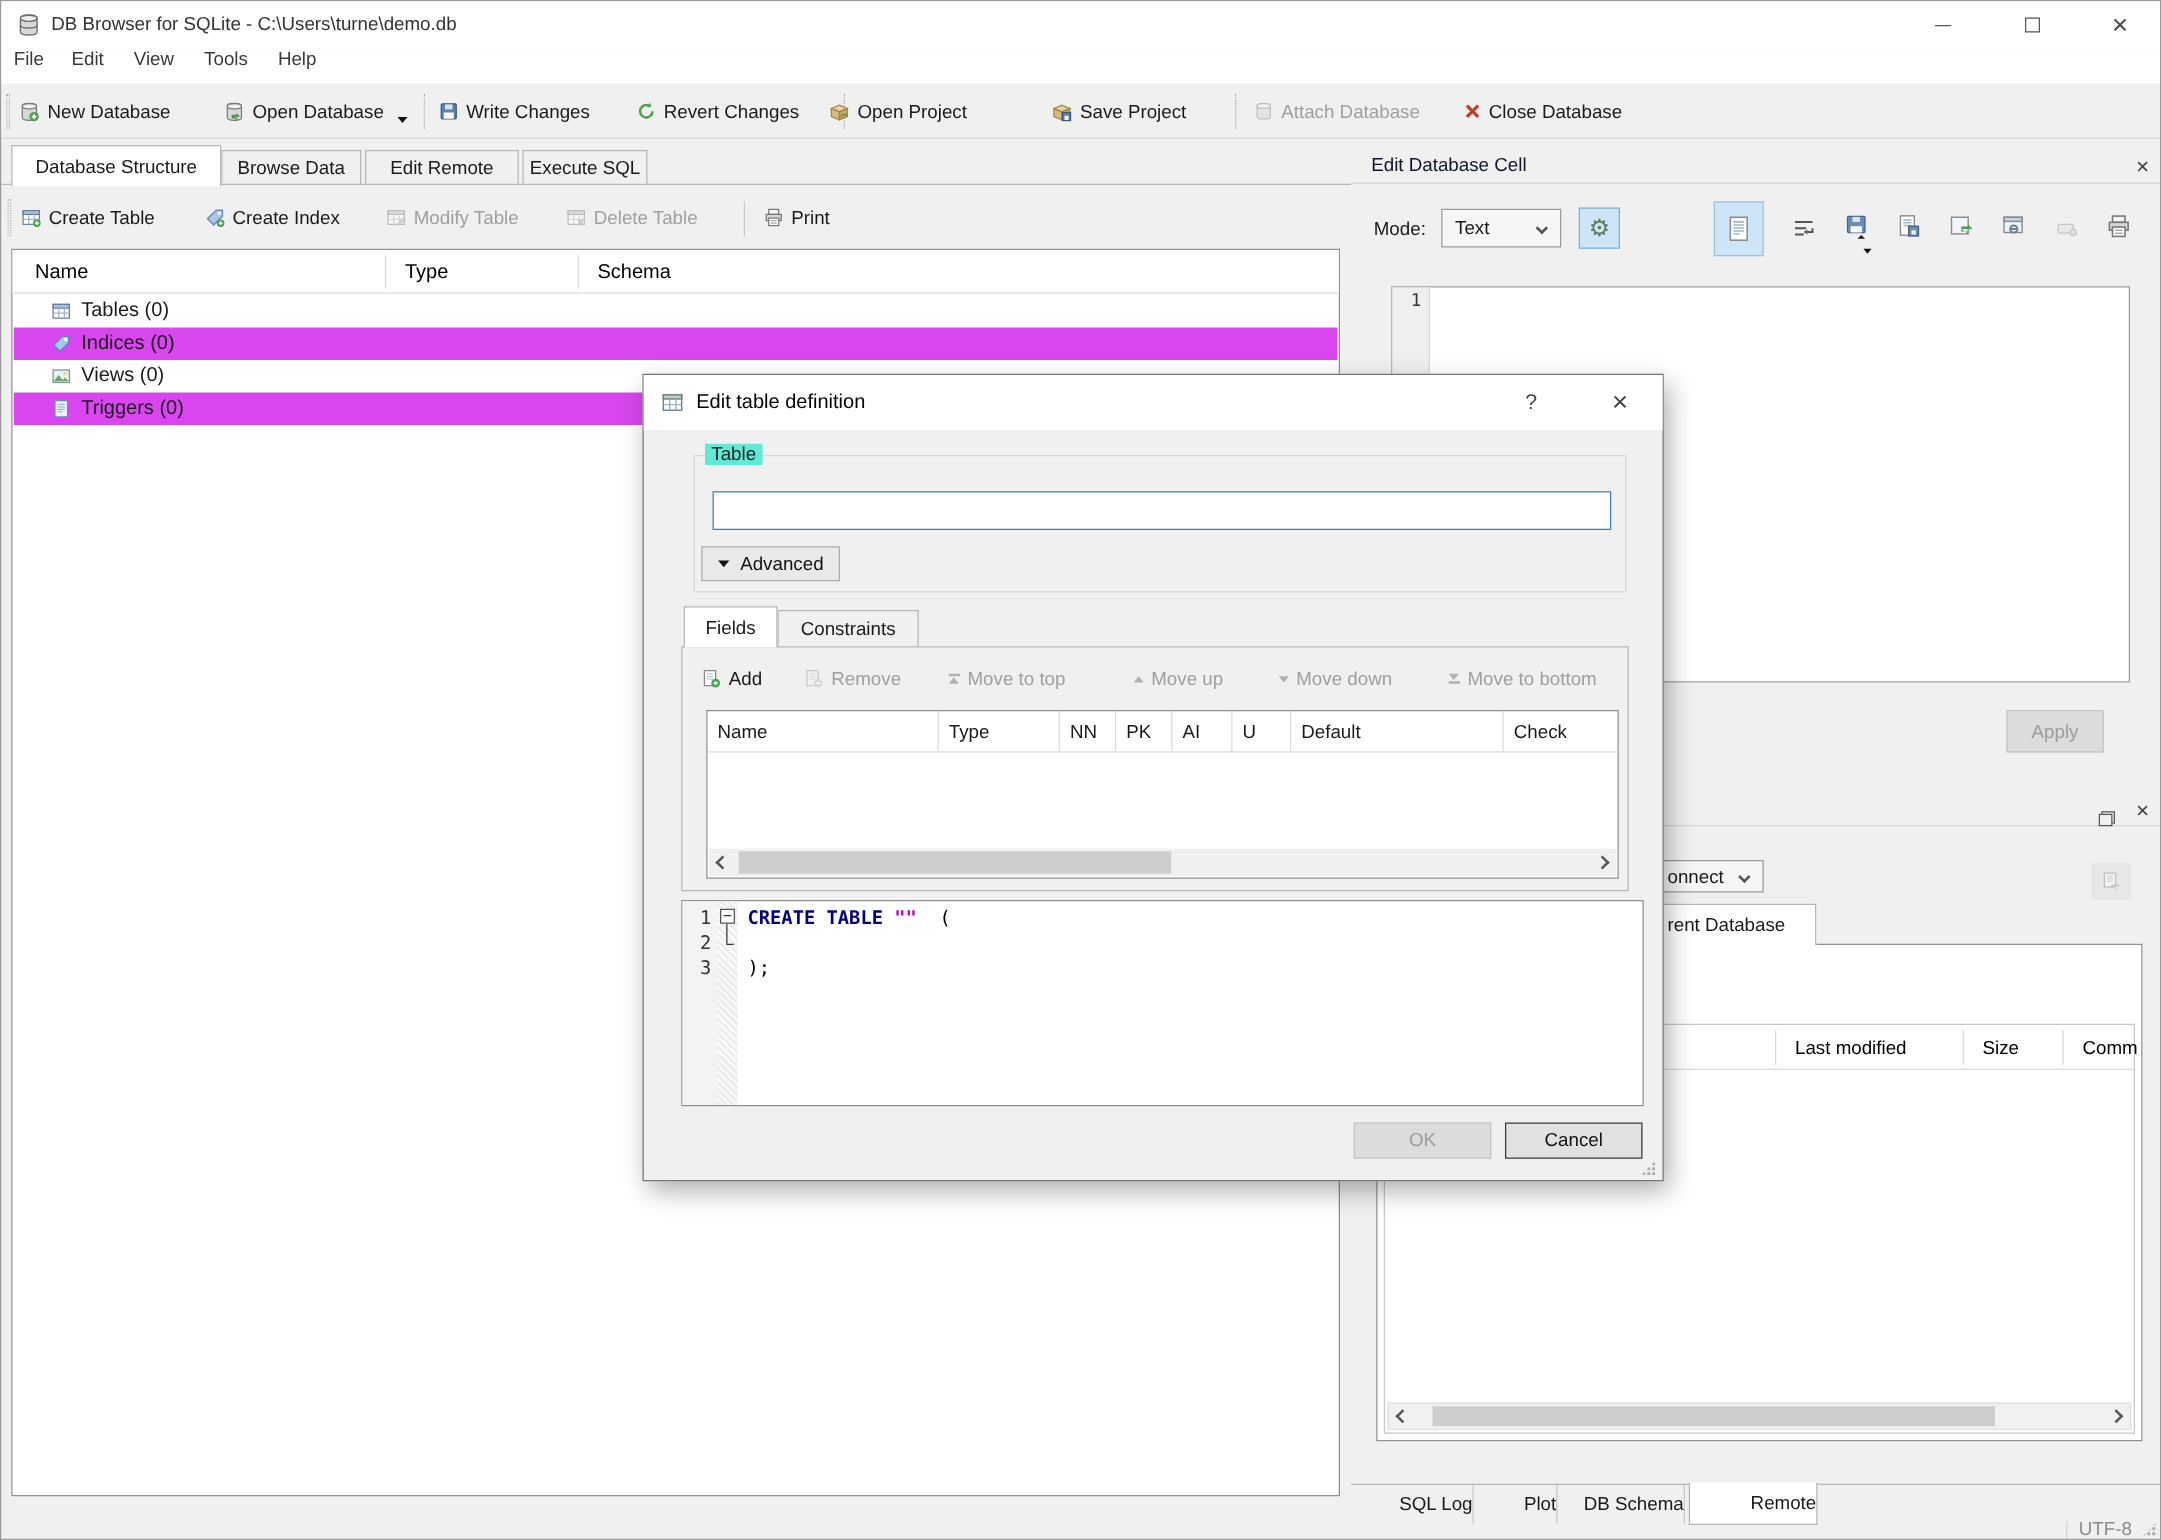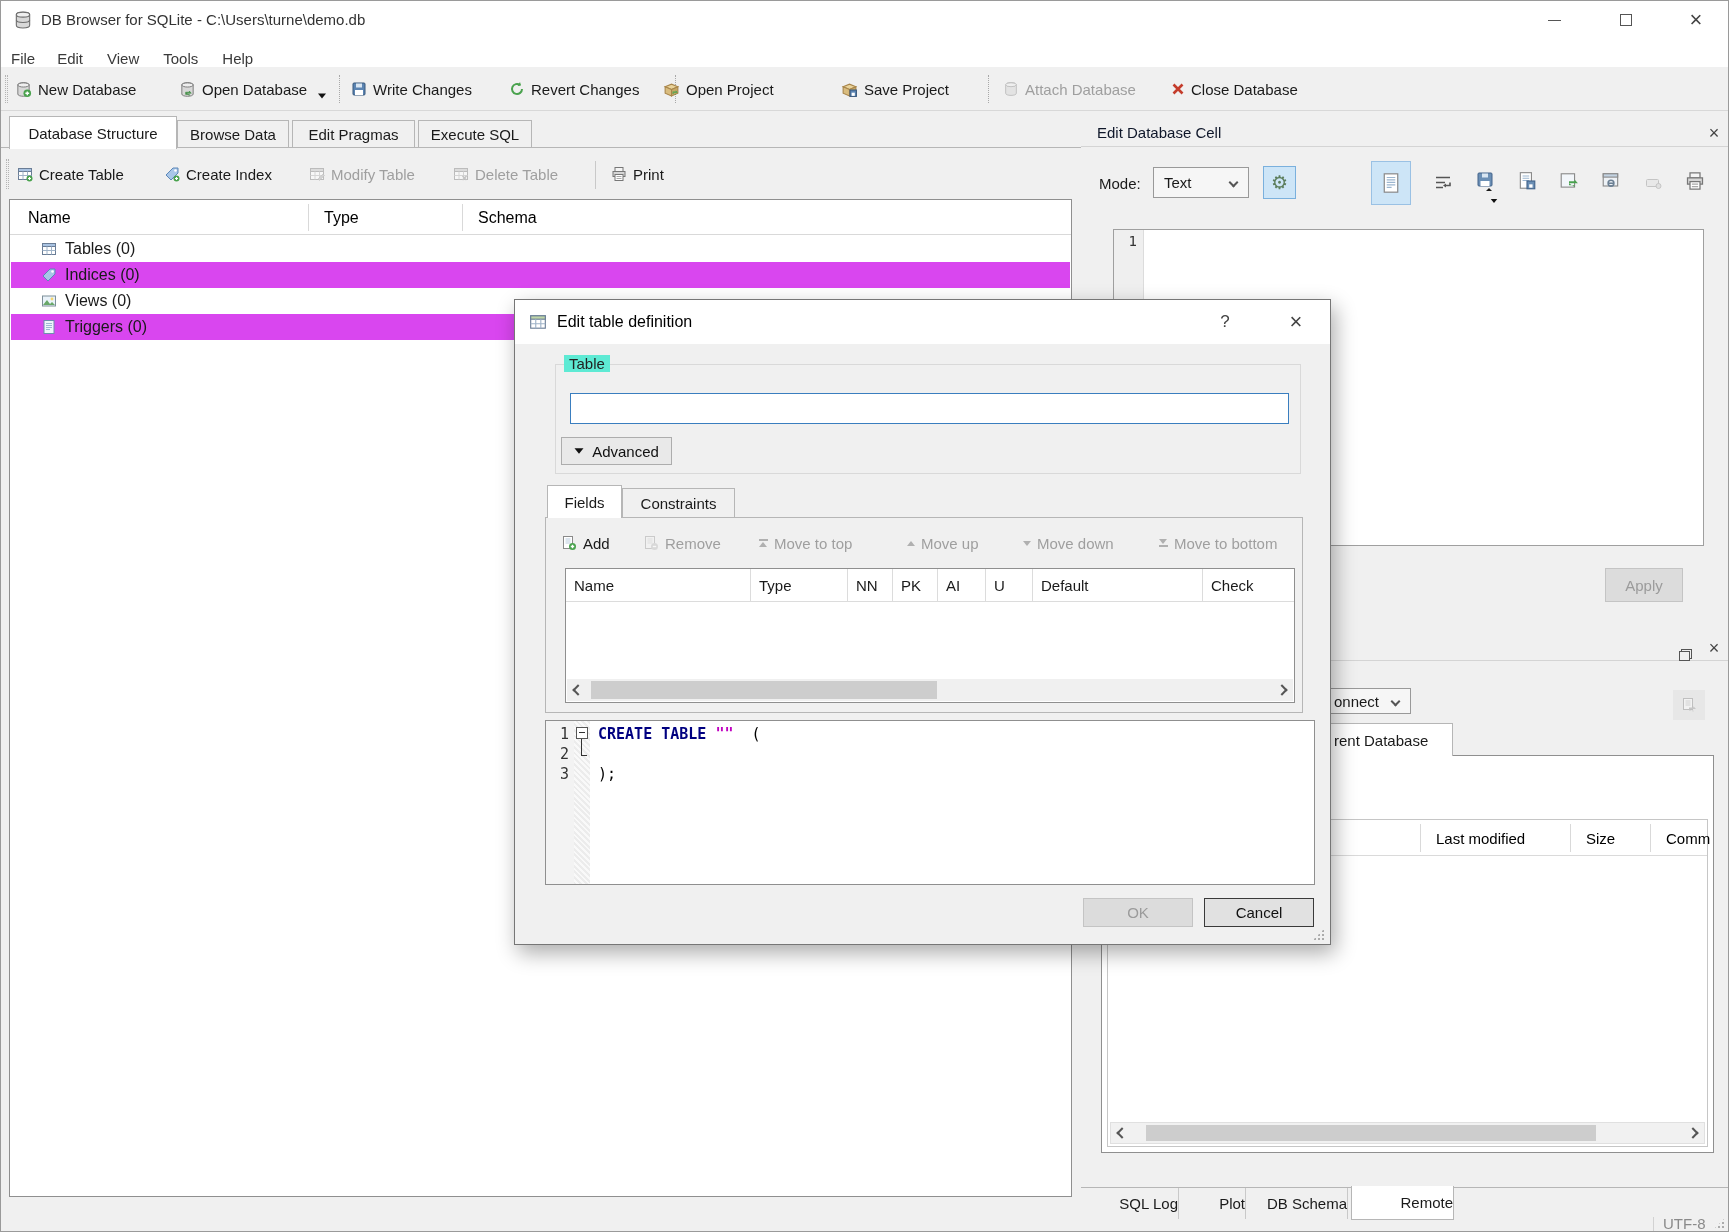--- a/index.html
+++ b/index.html
@@ -74,21 +74,21 @@
         <span style="width:13px;border-top:1px solid #555"></span>
       </span>
     <span class="abs winbtn" style="left:1610px;top:0;width:30px;height:38px">
         <span style="width:12px;height:12px;border:1px solid #555"></span>
       </span>
     <span class="abs winbtn" style="left:1680px;top:0;width:30px;height:38px;font-size:22px;color:#444">
         <span>×</span>
       </span>
   </div>
 
-  <div class="abs" style="left:0;top:38px;width:1729px;height:28px;background:#fff;display:flex;align-items:flex-end">
+  <div class="abs" style="left:0;top:38px;width:1729px;height:28px;background:#fff;display:flex;align-items:flex-start">
     <span style="padding:0 10px;color:#3a3a3a">File</span>
     <span style="padding:0 12px;color:#3a3a3a">Edit</span>
     <span style="padding:0 12px;color:#3a3a3a">View</span>
     <span style="padding:0 12px;color:#3a3a3a">Tools</span>
     <span style="padding:0 12px;color:#3a3a3a">Help</span>
   </div>
 
   <div class="abs" style="left:0;top:66px;width:1729px;height:44px;background:#f0f0f0;border-bottom:1px solid #d8d8d8">
     <span class="abs handle" style="left:4px;top:8px;height:28px"></span>
 
@@ -182,23 +182,23 @@
   </div>
 
   <div class="abs" style="left:0;top:146px;width:1080px;height:1px;background:#b6b6b6;z-index:1"></div>
   <div class="abs tab active" style="left:8px;top:115px;width:168px;height:33px">
       <span>Database Structure</span>
     </div>
   <div class="abs tab" style="left:176px;top:119px;width:112px;height:28px">
       <span>Browse Data</span>
     </div>
   <div class="abs tab" style="left:291px;top:119px;width:123px;height:28px">
-      <span>Edit Pragmas</span>
-    </div>
-  <div class="abs tab" style="left:417px;top:119px;width:114px;height:28px">
+      <span>Edit Remote</span>
+    </div>
+  <div class="abs tab" style="left:417px;top:119px;width:100px;height:28px">
       <span>Execute SQL</span>
     </div>
 
   <div class="abs" style="left:0;top:152px;width:1080px;height:44px">
     <span class="abs handle" style="left:5px;top:6px;height:30px"></span>
     <div class="abs tbtn" style="left:16px;top:6px">
       <span class="ic">
         <svg width="16" height="16" viewBox="0 0 16 16">
             <rect x="1.5" y="2.5" width="13" height="11" fill="#fff" stroke="#6a7d96"></rect>
             <rect x="1.5" y="2.5" width="13" height="3" fill="#a9c3e2" stroke="#6a7d96"></rect>

